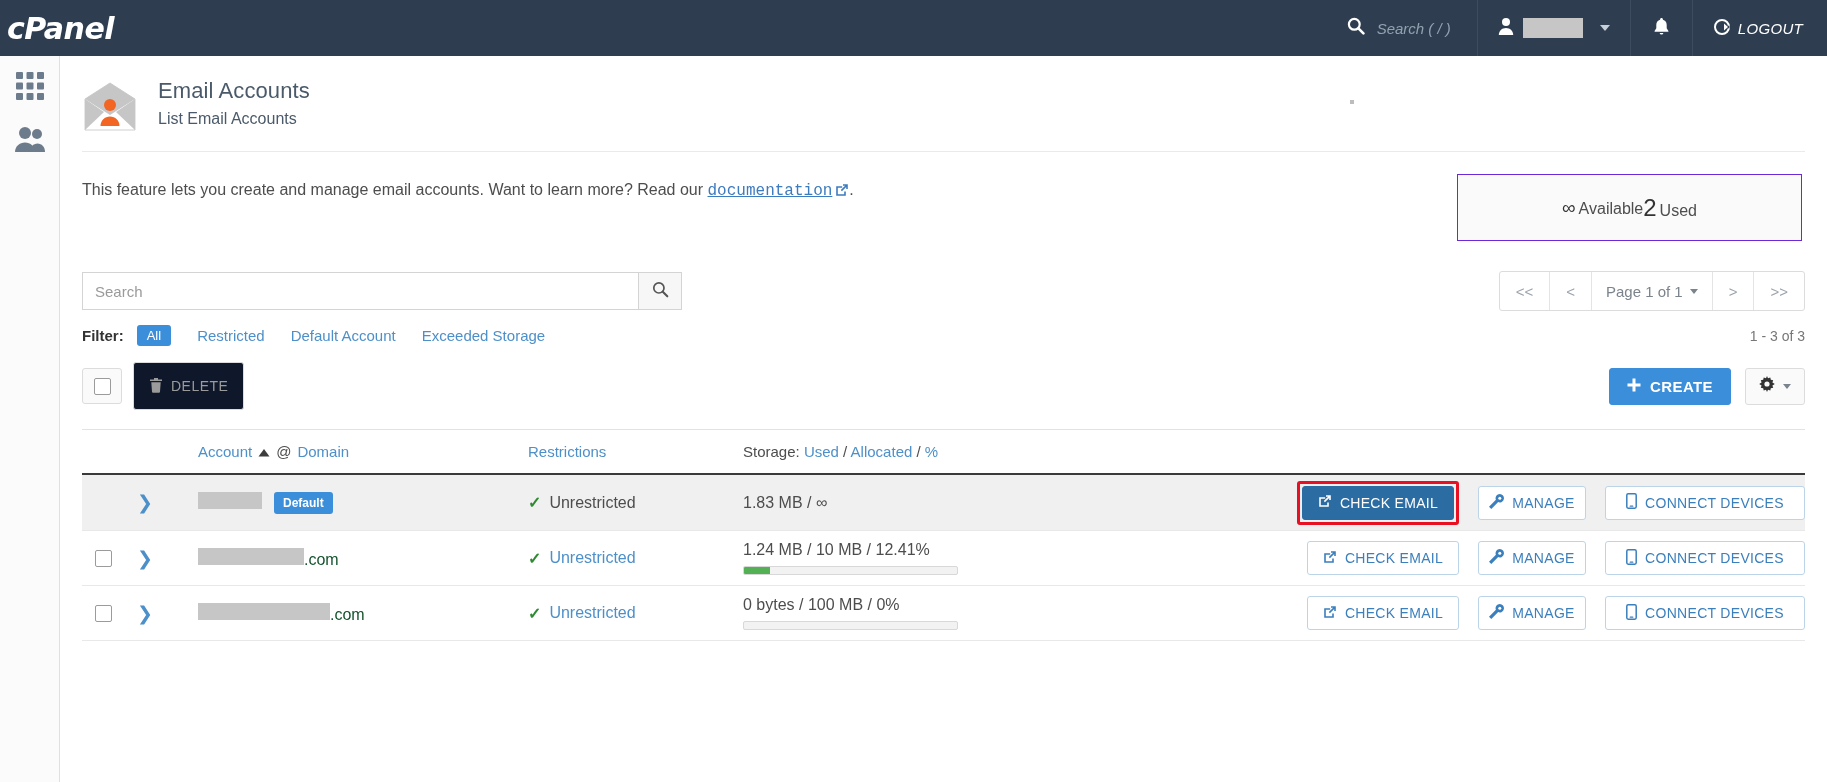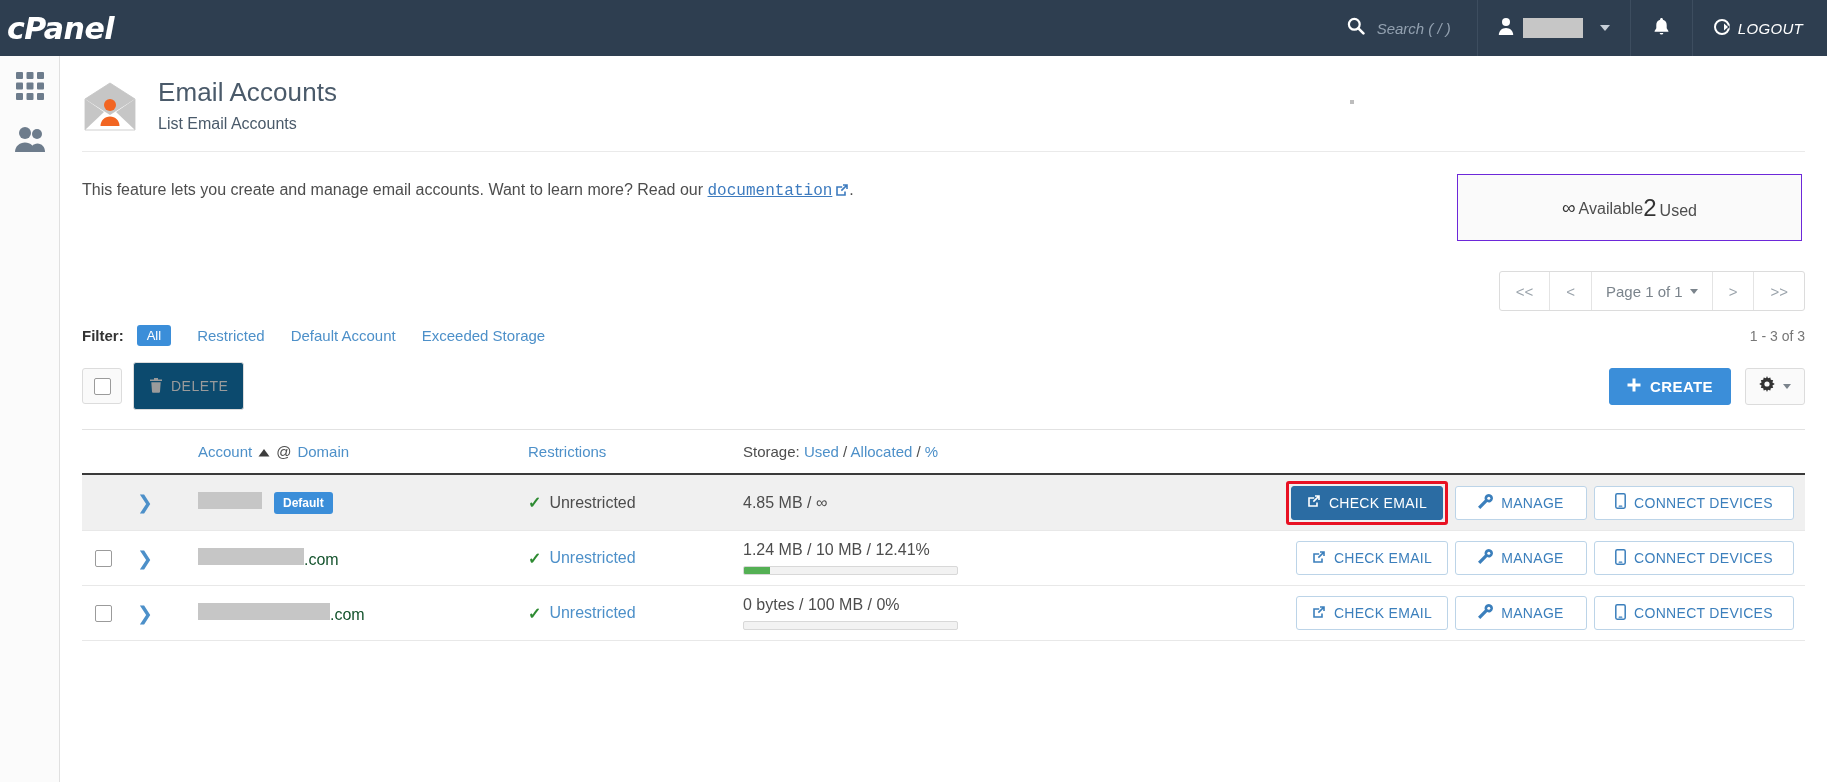--- a/index.html
+++ b/index.html
@@ -40,21 +40,21 @@
     display:flex; flex-direction:column; align-items:center; padding-top:16px; gap:22px;
   }
   .rail-ico { cursor:pointer; }
 
   
   .content { position:absolute; left:60px; top:56px; width:1767px; height:726px; background:#fff; }
 
   .page-head { display:flex; align-items:flex-start; padding:22px 0 0 22px; position:relative; }
   .env-icon { width:56px; height:52px; position:relative; flex:none; margin-top:3px;}
   .ph-text { margin-left:20px; }
-  .ph-title { font-size:26px; color:#4a5a6a; font-weight:400; line-height:1.15; letter-spacing:.1px;}
+  .ph-title { font-size:22px; color:#4a5a6a; font-weight:400; line-height:1.15; letter-spacing:.1px;}
   .ph-sub { font-size:16px; color:#4a5a6a; margin-top:7px; }
   .dot-mark { position:absolute; left:1290px; top:44px; width:4px; height:4px; background:#bdbdbd; }
 
   .divider { height:1px; background:#eaeaea; margin:18px 22px 0 22px; }
 
   .desc-row { display:flex; align-items:flex-start; padding:22px 22px 0 22px; }
   .desc { font-size:16px; color:#4d4d4d; line-height:1.4; padding-top:5px;}
   .desc a { color:#3d7bbf; text-decoration:underline;font-family:Liberation Mono, monospace; }
   .ext-ic { display:inline-block; vertical-align:-2px; margin-left:3px; }
 
@@ -95,21 +95,21 @@
   .count-txt { margin-left:auto; font-size:14px; color:#777; }
 
   
   .toolbar { display:flex; align-items:center; padding:16px 22px 0 22px; }
   .cb-btn {
     width:40px; height:36px; border:1px solid #dcdcdc; background:#fafafa; border-radius:3px;
     display:flex; align-items:center; justify-content:center; cursor:pointer;
   }
   .cbox { width:17px;height:17px;border:1px solid #9b9b9b;border-radius:2px;background:#fff; }
   .del-btn {
-    margin-left:11px; height:48px; border:1px solid #dcdcdc; background:#0c4a6e; border-radius:3px;
+    margin-left:11px; height:48px; border:1px solid #dcdcdc; background:#0f172a; border-radius:3px;
     display:flex; align-items:center; gap:8px; padding:0 15px; color:#9b9b9b; font-size:14px;
     letter-spacing:.5px; cursor:pointer;
   }
   .tb-right { margin-left:auto; display:flex; align-items:flex-start; gap:14px;font-weight:bold; }
   .create-btn {
     background:#3b8ed9; color:#fff; height:37px; border-radius:3px; padding:0 17px;
     display:flex; align-items:center; gap:9px; font-size:15px; letter-spacing:.4px; cursor:pointer;
     border:1px solid #3b8ed9;
   }
   .gear-btn {
@@ -120,21 +120,21 @@
   
   .table { margin:19px 22px 0 22px; border-top:1px solid #e2e2e2; }
   .thead { display:flex; align-items:center; height:45px; border-bottom:2px solid #3a3a3a; }
   .th { font-size:15px; color:#4d90c9; }
   .th .blk { color:#4d4d4d; }
   .c-check { width:42px; flex:none; display:flex; justify-content:center; align-items:center;}
   .c-exp { width:42px; flex:none; display:flex; justify-content:center; align-items:center;}
   .c-acct { width:330px; flex:none; display:flex; align-items:center; gap:12px;margin-left:32px; }
   .c-restr { width:215px; flex:none; }
   .c-stor { width:430px; flex:none; }
-  .c-act { flex:1; display:flex; justify-content:flex-end; align-items:center; gap:7px; padding-right:11px;}
+  .c-act { flex:1; display:flex; justify-content:flex-end; align-items:center; gap:19px; padding-right:0;}
 
   .trow { display:flex; align-items:center; height:55px; border-bottom:1px solid #e8e8e8; }
   .trow.default-row { background:#f0f0f0; height:56px; }
   .chev { color:#4d90c9; font-size:19px; cursor:pointer; line-height:1; }
   .redact-name { height:17px; background:#c6c6c6; display:inline-block; }
   .acct-txt { font-size:16px; color:#14532d;text-align:center; }
   .badge-default { background:#3b8ed9; color:#fff; font-size:12px; font-weight:bold; padding:4px 9px; border-radius:3px; }
   .restr { font-size:16px; display:flex; align-items:center; gap:8px; }
   .restr .chk { color:#2e8b32; font-size:16px; font-weight:bold; }
   .restr-link { color:#4d90c9; cursor:pointer; }
@@ -144,21 +144,21 @@
   .bar-fill { height:100%; background:#54b054; }
 
   .abtn {
     height:34px; border:1px solid #bcd4e8; background:#fff; border-radius:3px;
     display:flex; align-items:center; gap:8px; padding:0 14px; color:#3b7fbc;
     font-size:14px; letter-spacing:.3px; cursor:pointer; white-space:nowrap;
   }
   .abtn.primary { background:#2b6ca3; border-color:#2b6ca3; color:#fff; }
   .highlight-wrap { border:3px solid #e81123; border-radius:3px; padding:2px; display:inline-flex; }
   .w-check { width:152px; justify-content:center;}
-  .w-manage { width:132px; justify-content:center;}
+  .w-manage { width:108px; justify-content:center;}
   .w-connect { width:200px; justify-content:center;}
 </style>
 </head>
 <body>
 
 <div class="topbar">
   <div class="logo">cPanel</div>
 
   <div class="topbar-right">
 
@@ -269,20 +269,31 @@
       <div class="q-part">
         <span class="q-inf">∞</span><span>Available</span>
       </div>
       <div class="q-part">
         <span class="q-num">2</span><span>Used</span>
       </div>
     </div>
   </div>
 
   <div class="search-row">
+    <div class="search-box">
+      <input type="text" placeholder="Search" style="">
+      <div class="search-btn">
+        <span>
+          <svg width="17" height="17" viewBox="0 0 18 18">
+              <circle cx="7.3" cy="7.3" r="5.4" fill="none" stroke="#555" stroke-width="1.8"></circle>
+              <line x1="11.4" y1="11.4" x2="16.2" y2="16.2" stroke="#555" stroke-width="2.2" stroke-linecap="round"></line>
+            </svg>
+        </span>
+      </div>
+    </div>
 
     <div class="pager">
       <div class="pg">&lt;&lt;</div>
       <div class="pg">&lt;</div>
       <div class="pg pg-label">
         <span>Page 1 of 1</span>
         <span class="caret-sm"></span>
       </div>
       <div class="pg">&gt;</div>
       <div class="pg">&gt;&gt;</div>
@@ -369,21 +380,21 @@
             <span class="acct-txt"><span class="redact-name" style="width:64px"></span></span>
             <span class="badge-default">Default</span>
           </div>
           <div class="c-restr">
             <span class="restr">
               <span class="chk">✓</span>
               <span class="restr-plain">Unrestricted</span>
             </span>
           </div>
           <div class="c-stor">
-            <div class="stor-txt">4.85 MB / ∞</div>
+            <div class="stor-txt">1.83 MB / ∞</div>
           </div>
           <div class="c-act">
             <span class="highlight-wrap">
               <div class="abtn primary w-check">
                 <span><svg width="14" height="14" viewBox="0 0 14 14">
                     <path d="M1.2 3.2h6v1.6H2.8v6.4h6.4V8.4h1.6v4.4H1.2z" fill="#fff"></path>
                     <path d="M8 1.2h4.8V6h-1.6V3.9L6.9 8.2 5.8 7.1l4.3-4.3H8z" fill="#fff"></path>
                   </svg></span>
                 <span>CHECK EMAIL</span>
               </div>

